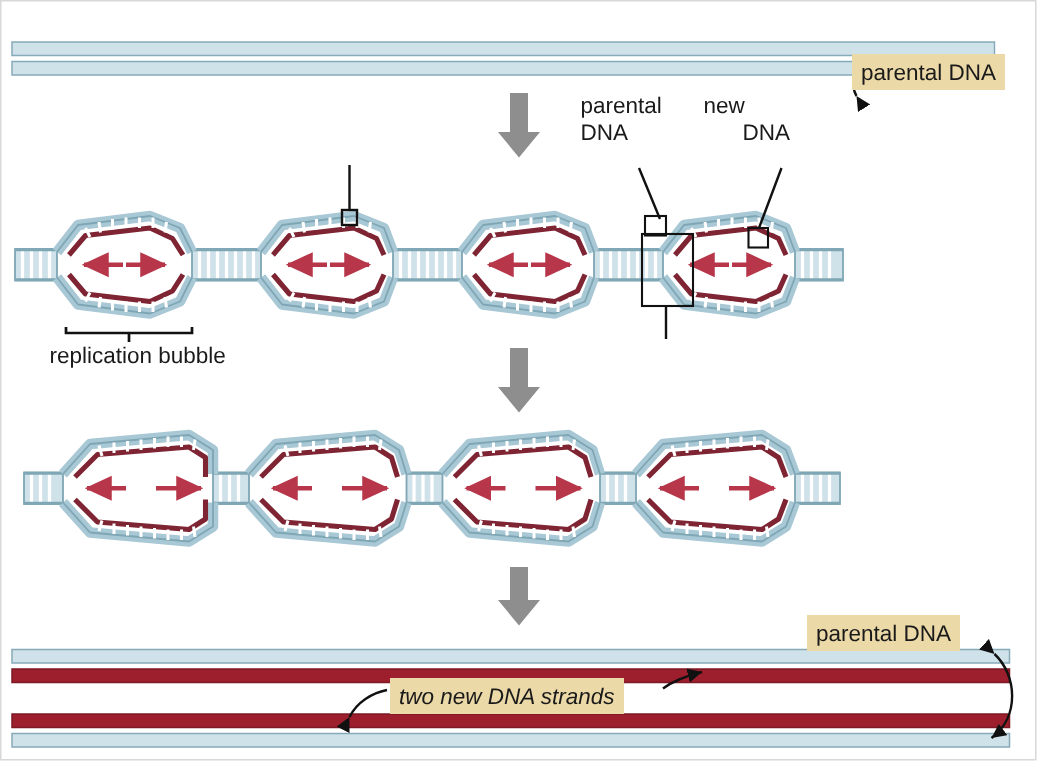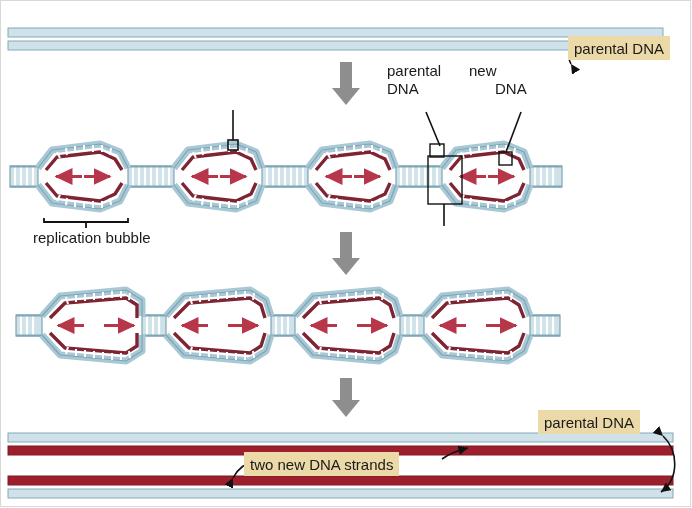--- a/index.html
+++ b/index.html
@@ -498,16 +498,16 @@
   <div class="lbl center" style="left:387px; top:80px; width:74px;">DNA</div>
 
   <div class="lbl center" style="left:469px; top:62px; width:62px;">new</div>
   <div class="lbl center" style="left:495px; top:80px; width:62px;">DNA</div>
 
   <div class="lbl" style="left:21px; top:229px;margin-left:12px;">replication bubble</div>
 
 
   <div class="lbl hl" style="left:538px; top:410px;">parental DNA</div>
 
-  <div class="lbl hl" style="left:244px; top:452px;">two new DNA strands</div>
+  <div class="lbl hl" style="left:260px; top:452px;font-style:italic;">two new DNA strands</div>
 
   <div class="border-frame"></div>
 </div>
 
 </body></html>

